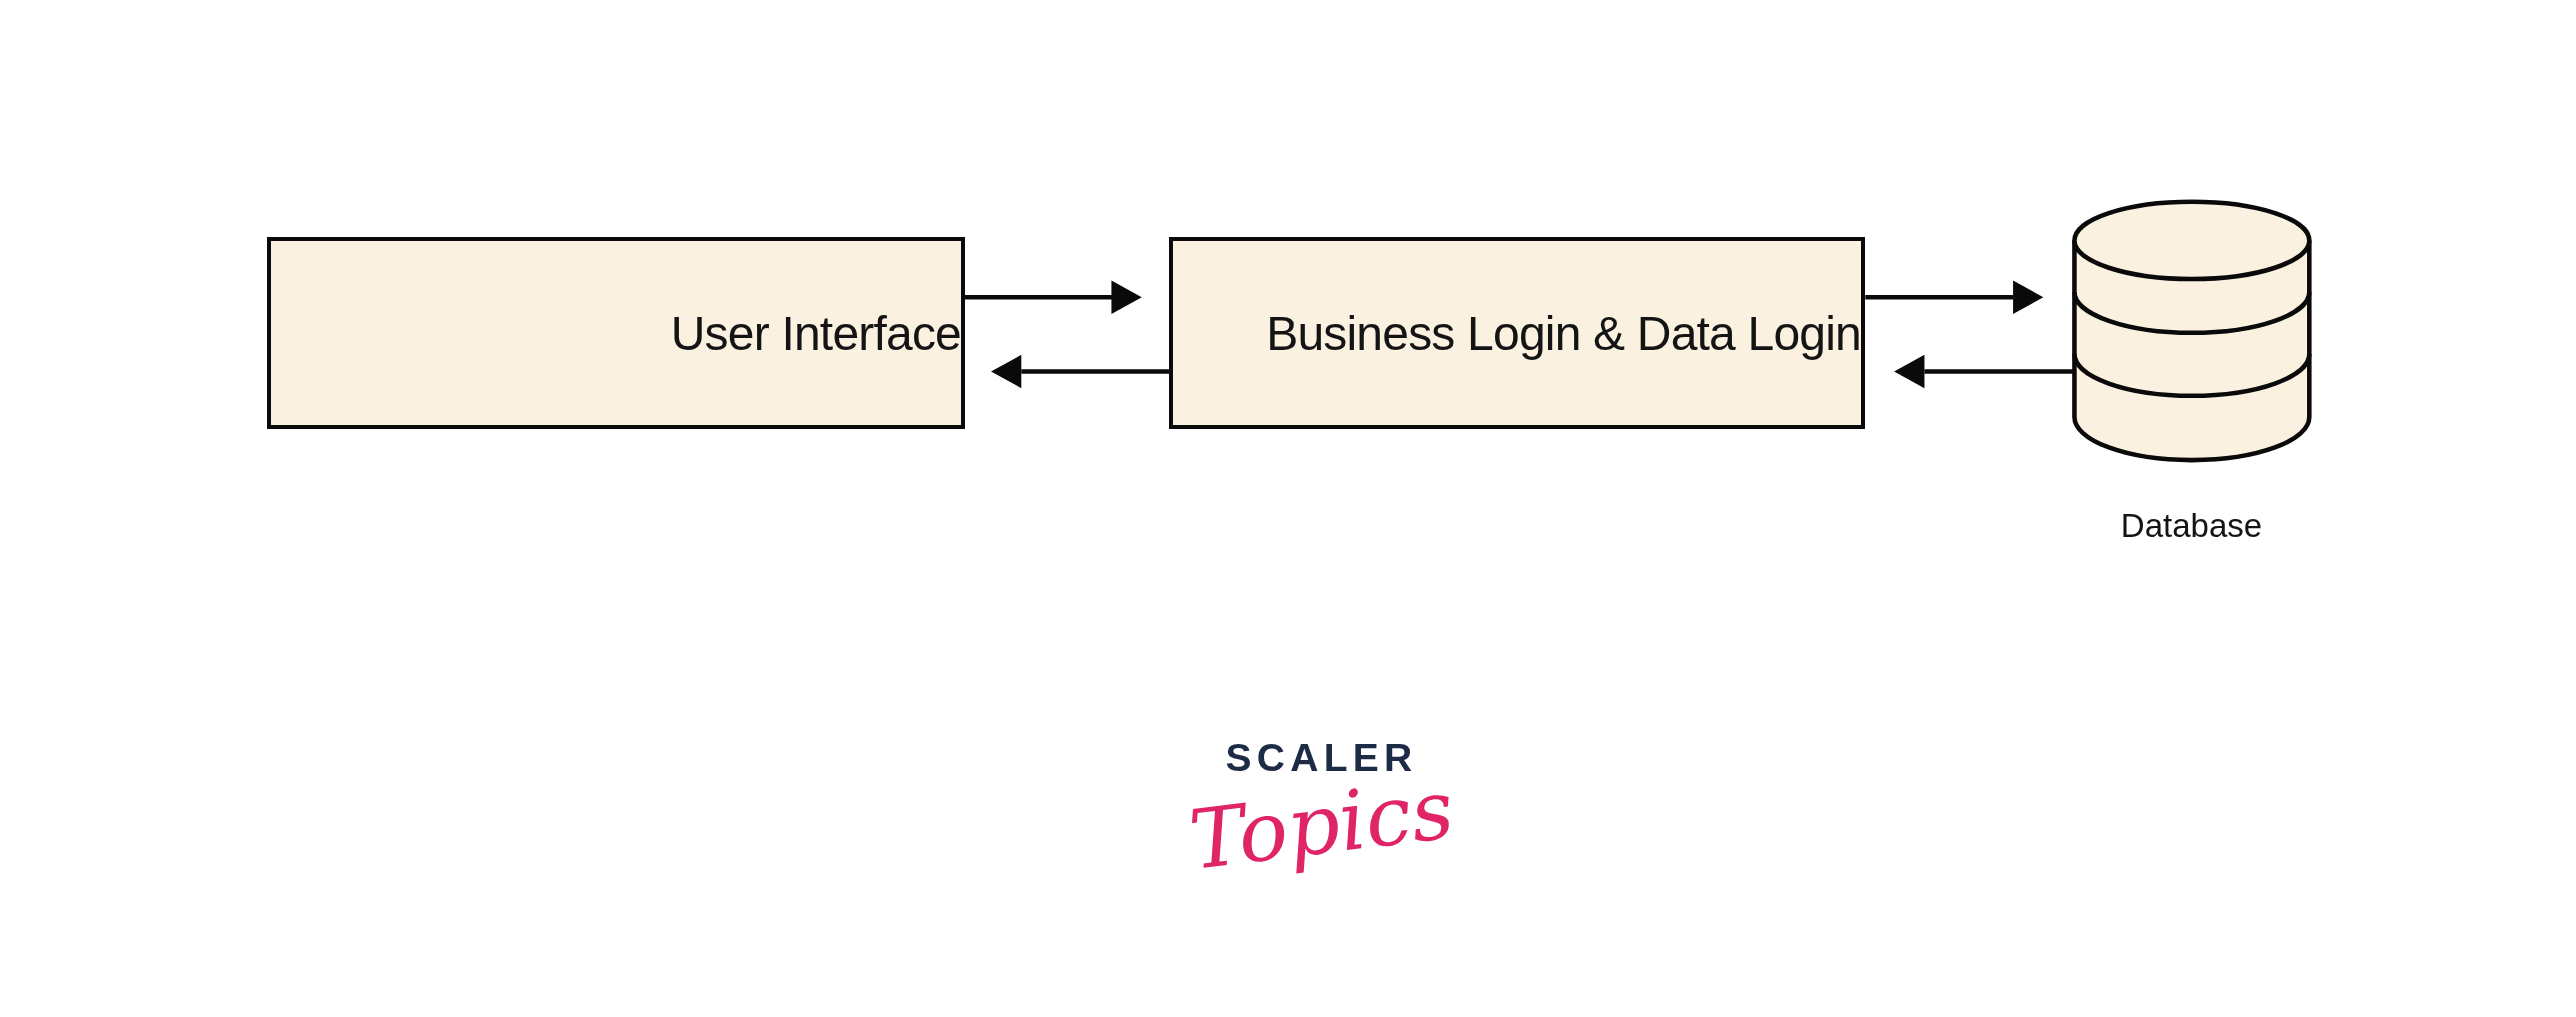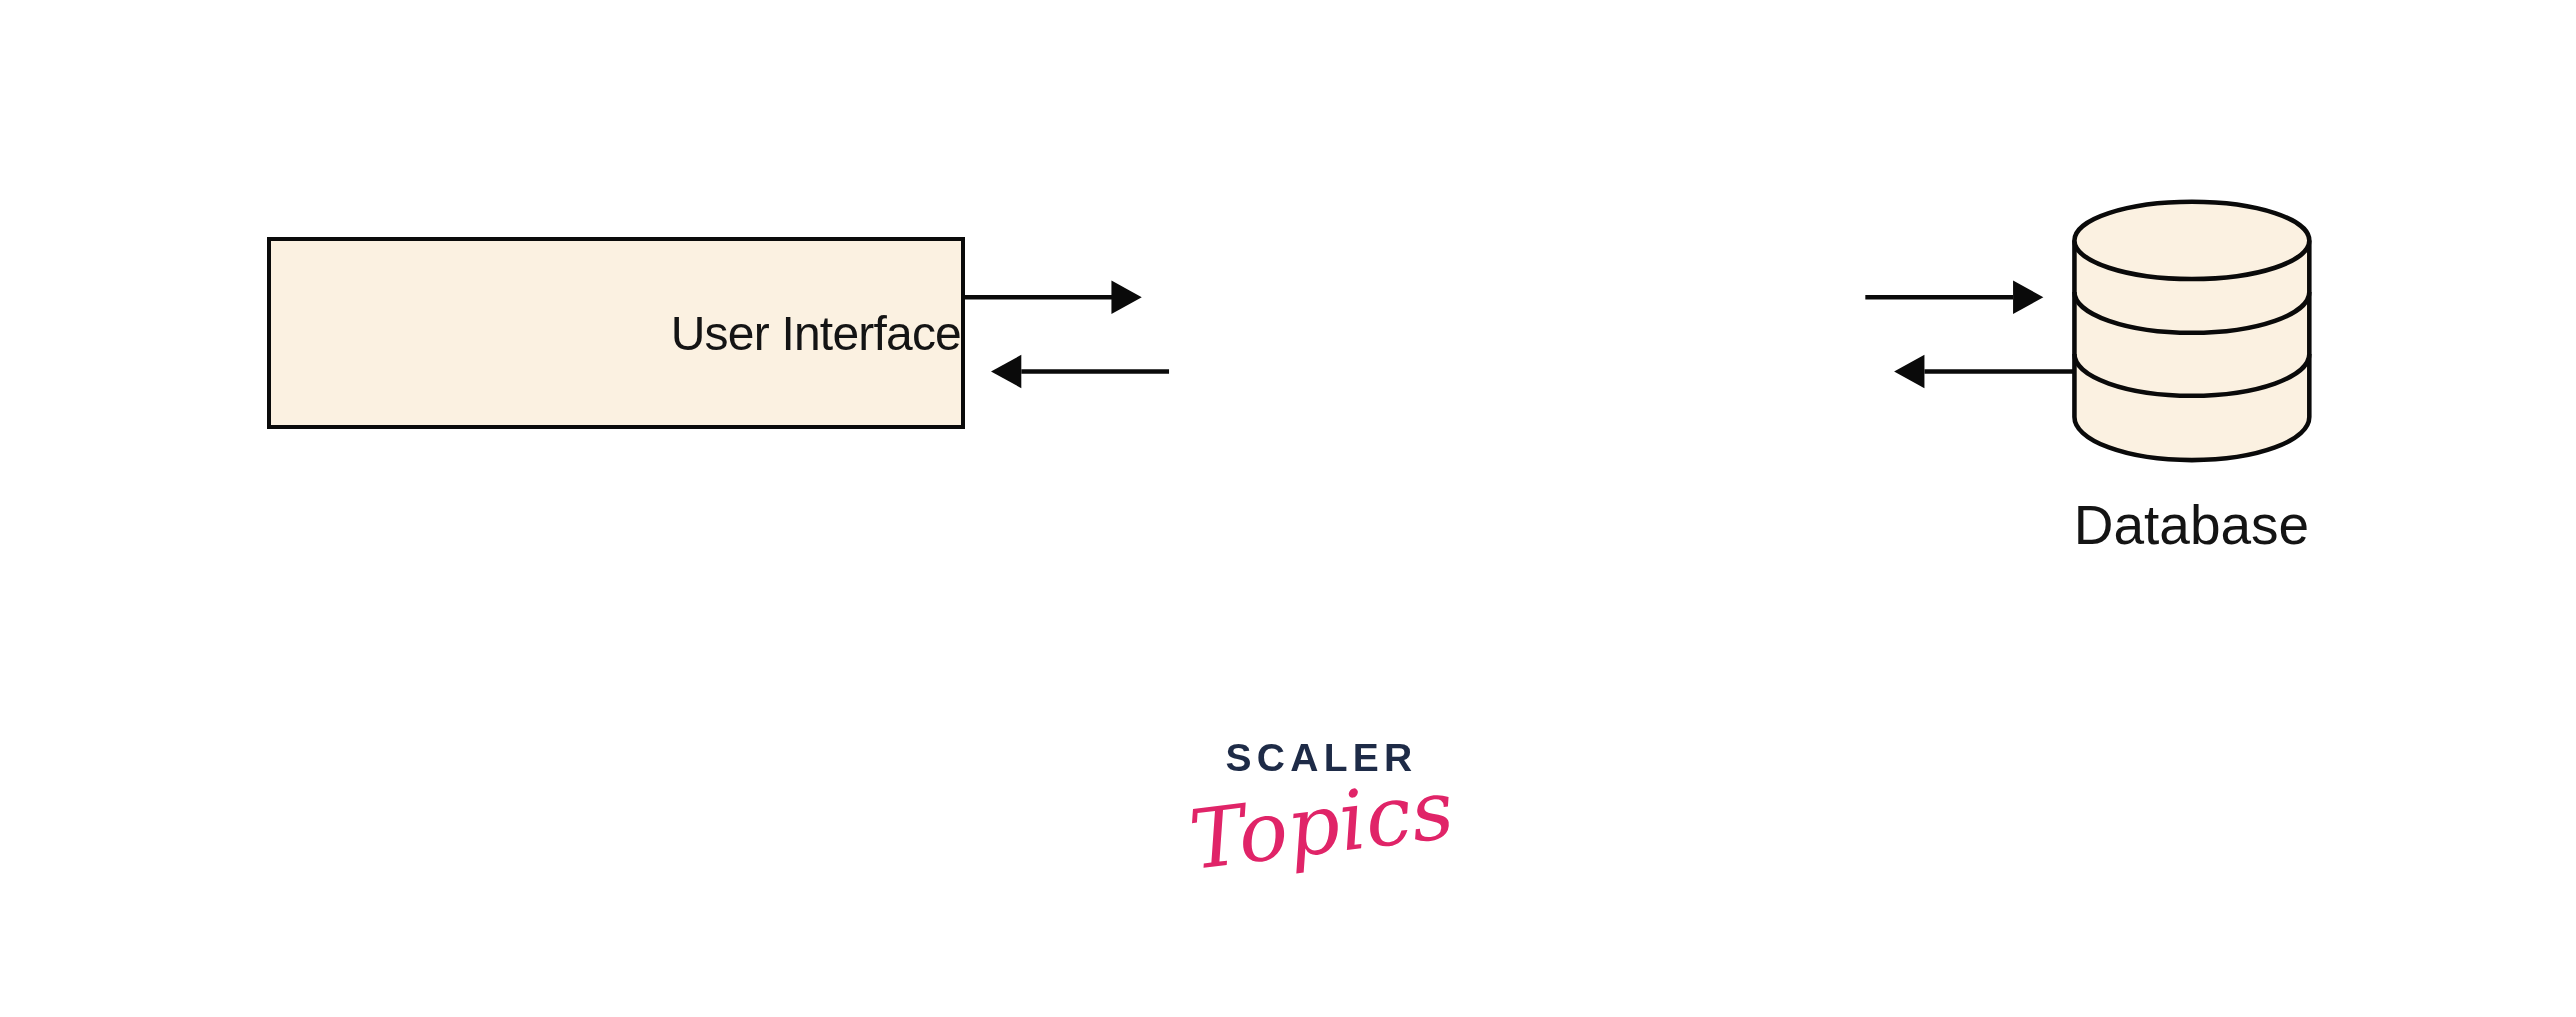--- a/index.html
+++ b/index.html
@@ -39,21 +39,21 @@
     font-size: 48px;
     letter-spacing: -0.8px;
     white-space: nowrap;
     color: var(--text);
   }
   #node-user-interface { left: 267px; top: 237px; width: 698px; height: 192px; }
   #node-business-logic { left: 1169px; top: 237px; width: 696px; height: 192px; }
   .shape-label {
     position: absolute;
     text-align: center;
-    font-size: 55px;
+    font-size: 33px;
     color: var(--text);
     white-space: nowrap;
   }
   #database-label { left: 2040px; top: 499px; width: 303px; line-height: 53px; }
   .edge-line { stroke: var(--line); stroke-width: 6; fill: none; }
   .edge-head { fill: var(--line); stroke: none; }
   .cyl-fill { fill: var(--node-fill); stroke: var(--line); stroke-width: 6; }
   .cyl-arc { fill: none; stroke: var(--line); stroke-width: 6; }
   .logo { position: absolute; left: 1170px; top: 682px; width: 303px; height: 212px; margin-top: 48px; }
   .logo-brand {
@@ -108,20 +108,23 @@
       <path class="cyl-arc" d="M 2738 385 A 155 54 0 0 0 3048 385"></path>
       <path class="cyl-arc" d="M 2738 467 A 155 55 0 0 0 3048 467"></path>
       <ellipse class="cyl-fill" cx="2893" cy="317" rx="155" ry="51"></ellipse>
     </g>
   </svg>
 
   <div class="node" id="node-user-interface">
     <span class="node-label">User Interface</span>
   </div>
 
+  <div class="node" id="node-business-logic">
+    <span class="node-label">Business Login &amp; Data Login</span>
+  </div>
 
   <div class="shape-label" id="database-label">Database</div>
 
   <div class="logo">
     <div class="logo-brand">SCALER</div>
     <div class="logo-sub">Topics</div>
   </div>
 
 </div>
 

